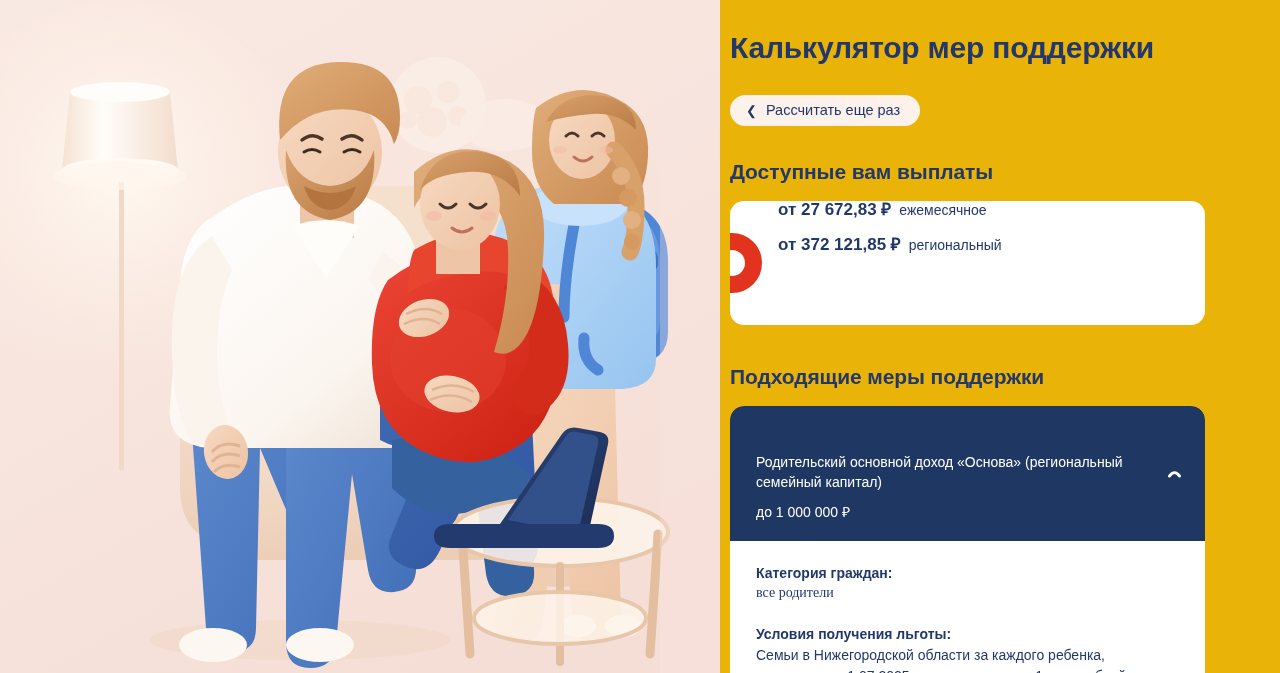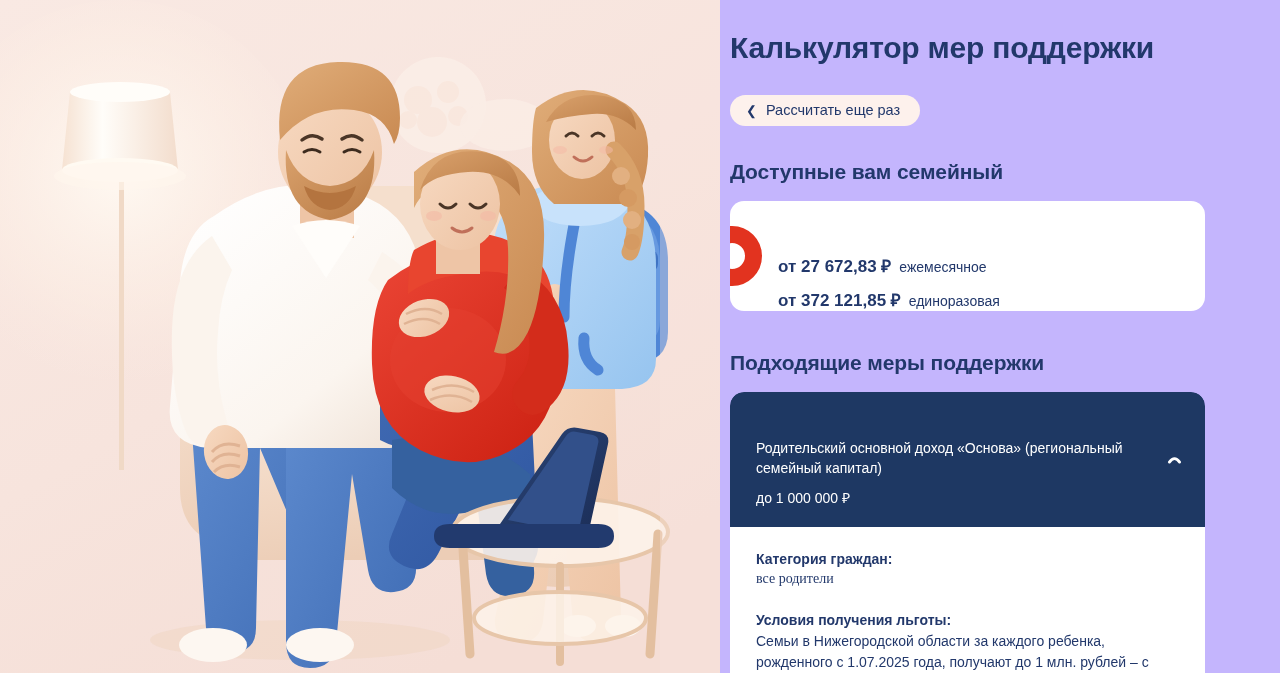--- a/index.html
+++ b/index.html
@@ -17,21 +17,21 @@
     color: #22386b;
     position: relative;
   }
 
   
   .page {
     position: relative;
     width: 1280px;
     height: 673px;
     display: flex;
-    background: #c4b5fd;
+    background: #eab308;
   }
 
   
   .illustration-pane {
     position: relative;
     width: 720px;
     height: 673px;
     flex: 0 0 720px;
     overflow: hidden;
     background: #f8e6e0;
@@ -89,24 +89,24 @@
     letter-spacing: -0.1px;
   }
   .section-title.second { margin-top: 40px; }
 
   
   .payout-card {
     position: relative;
     margin-top: 17px;
     background: #ffffff;
     border-radius: 14px;
-    height: 110px;
+    height: 124px;
     overflow: hidden;
     display: flex;
-    align-items: flex-end;
+    align-items: flex-start;
   }
   .payout-ring {
     position: absolute;
     left: -28px;
     top: 50%;
     transform: translateY(-50%);
     width: 60px;
     height: 60px;
     border-radius: 50%;
     border: 17px solid #e2331f;
@@ -443,32 +443,32 @@
 
   <div class="content-pane">
 
     <h1 class="page-title">Калькулятор мер поддержки</h1>
 
     <button class="back-pill">
       <span class="chev-left">❮</span>
       <span>Рассчитать еще раз</span>
     </button>
 
-    <h2 class="section-title">Доступные вам семейный</h2>
+    <h2 class="section-title">Доступные вам выплаты</h2>
 
     <div class="payout-card">
       <span class="payout-ring"></span>
       <div class="payout-rows">
         <div class="payout-row">
           <span class="payout-amount">от 27 672,83 ₽</span>
           <span class="payout-kind">ежемесячное</span>
         </div>
         <div class="payout-row">
           <span class="payout-amount">от 372 121,85 ₽</span>
-          <span class="payout-kind">единоразовая</span>
+          <span class="payout-kind">региональный</span>
         </div>
       </div>
     </div>
 
     <h2 class="section-title second">Подходящие меры поддержки</h2>
 
     <div class="measure">
       <div class="measure-head">
         <div class="measure-name">Родительский основной доход «Основа» (региональный семейный капитал)</div>
         <div class="measure-amount">до 1 000 000 ₽</div>

